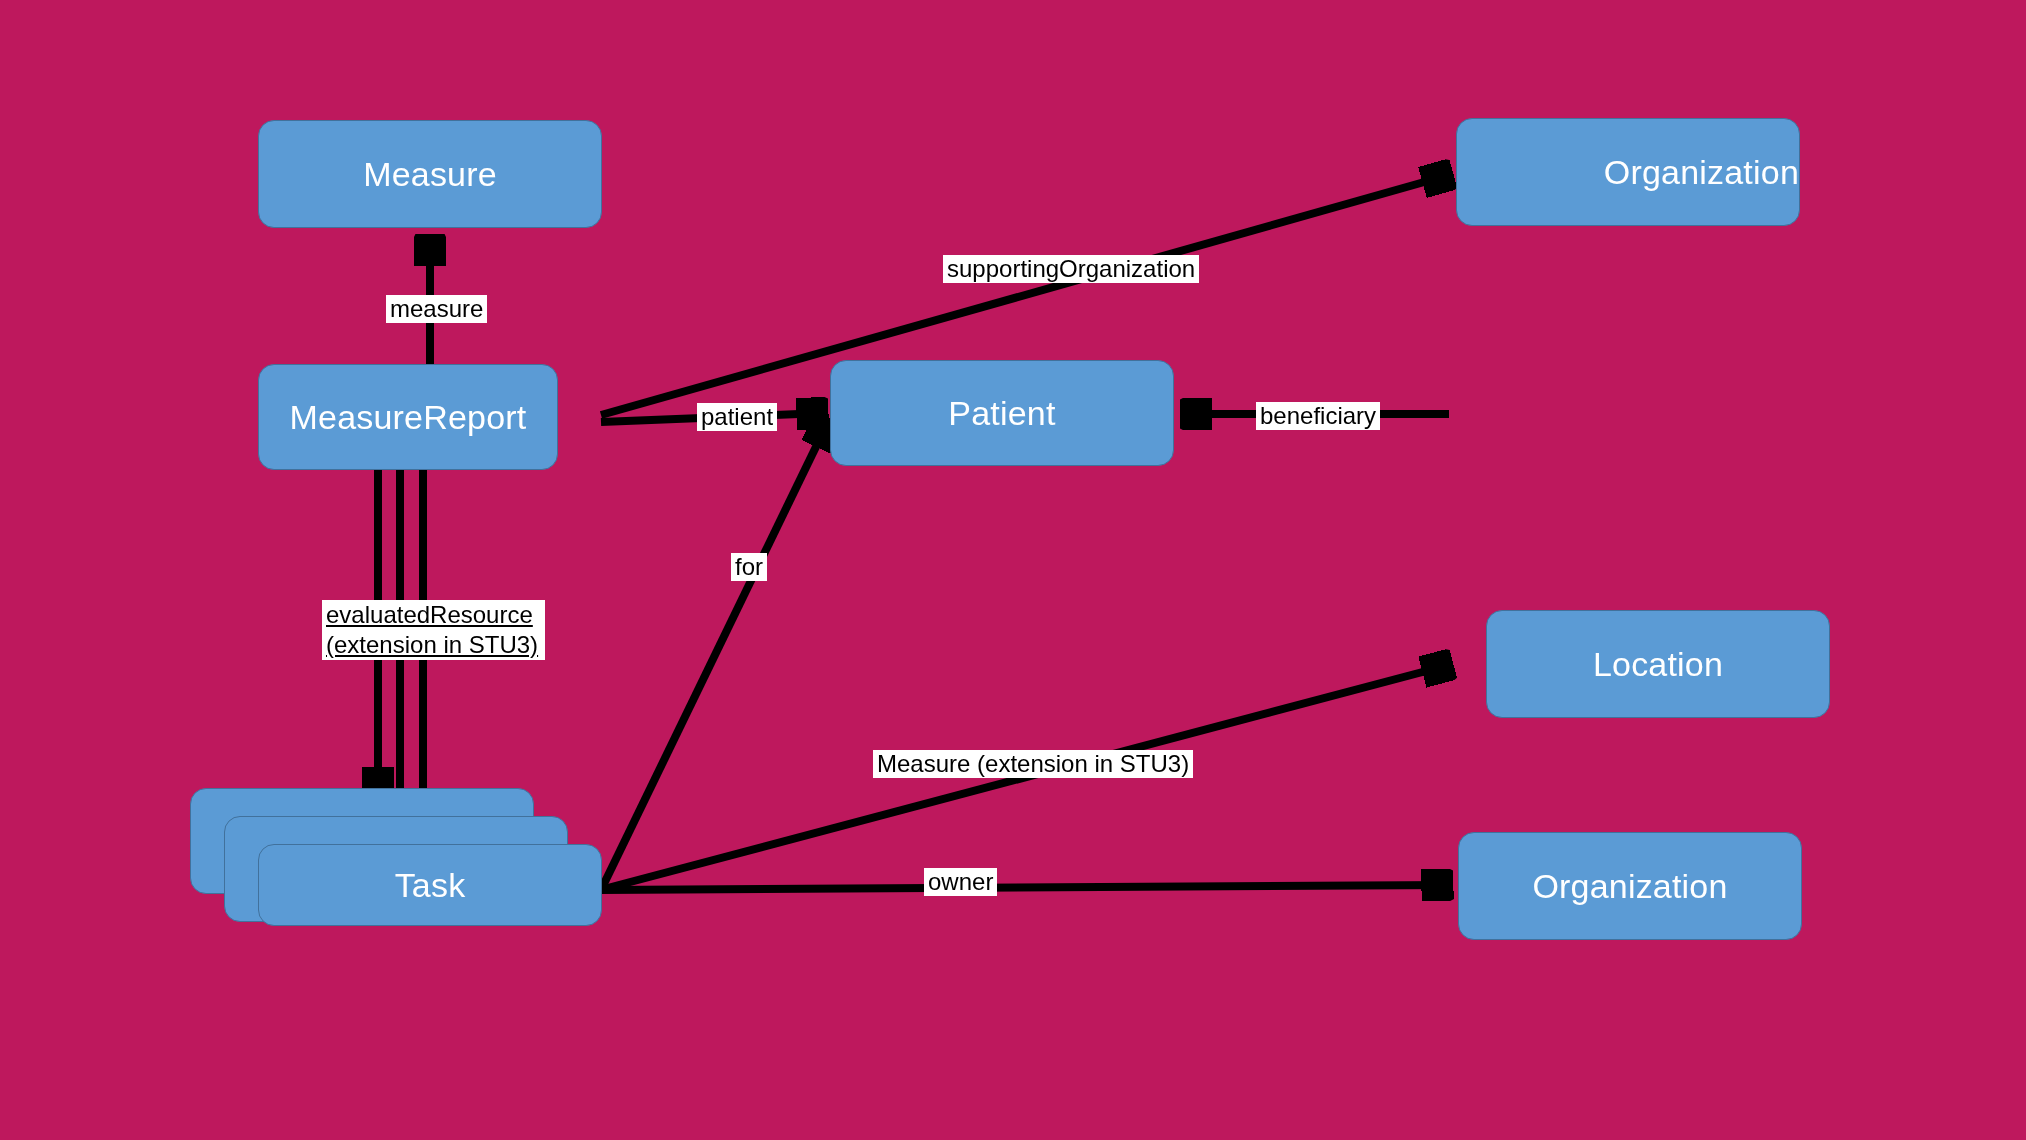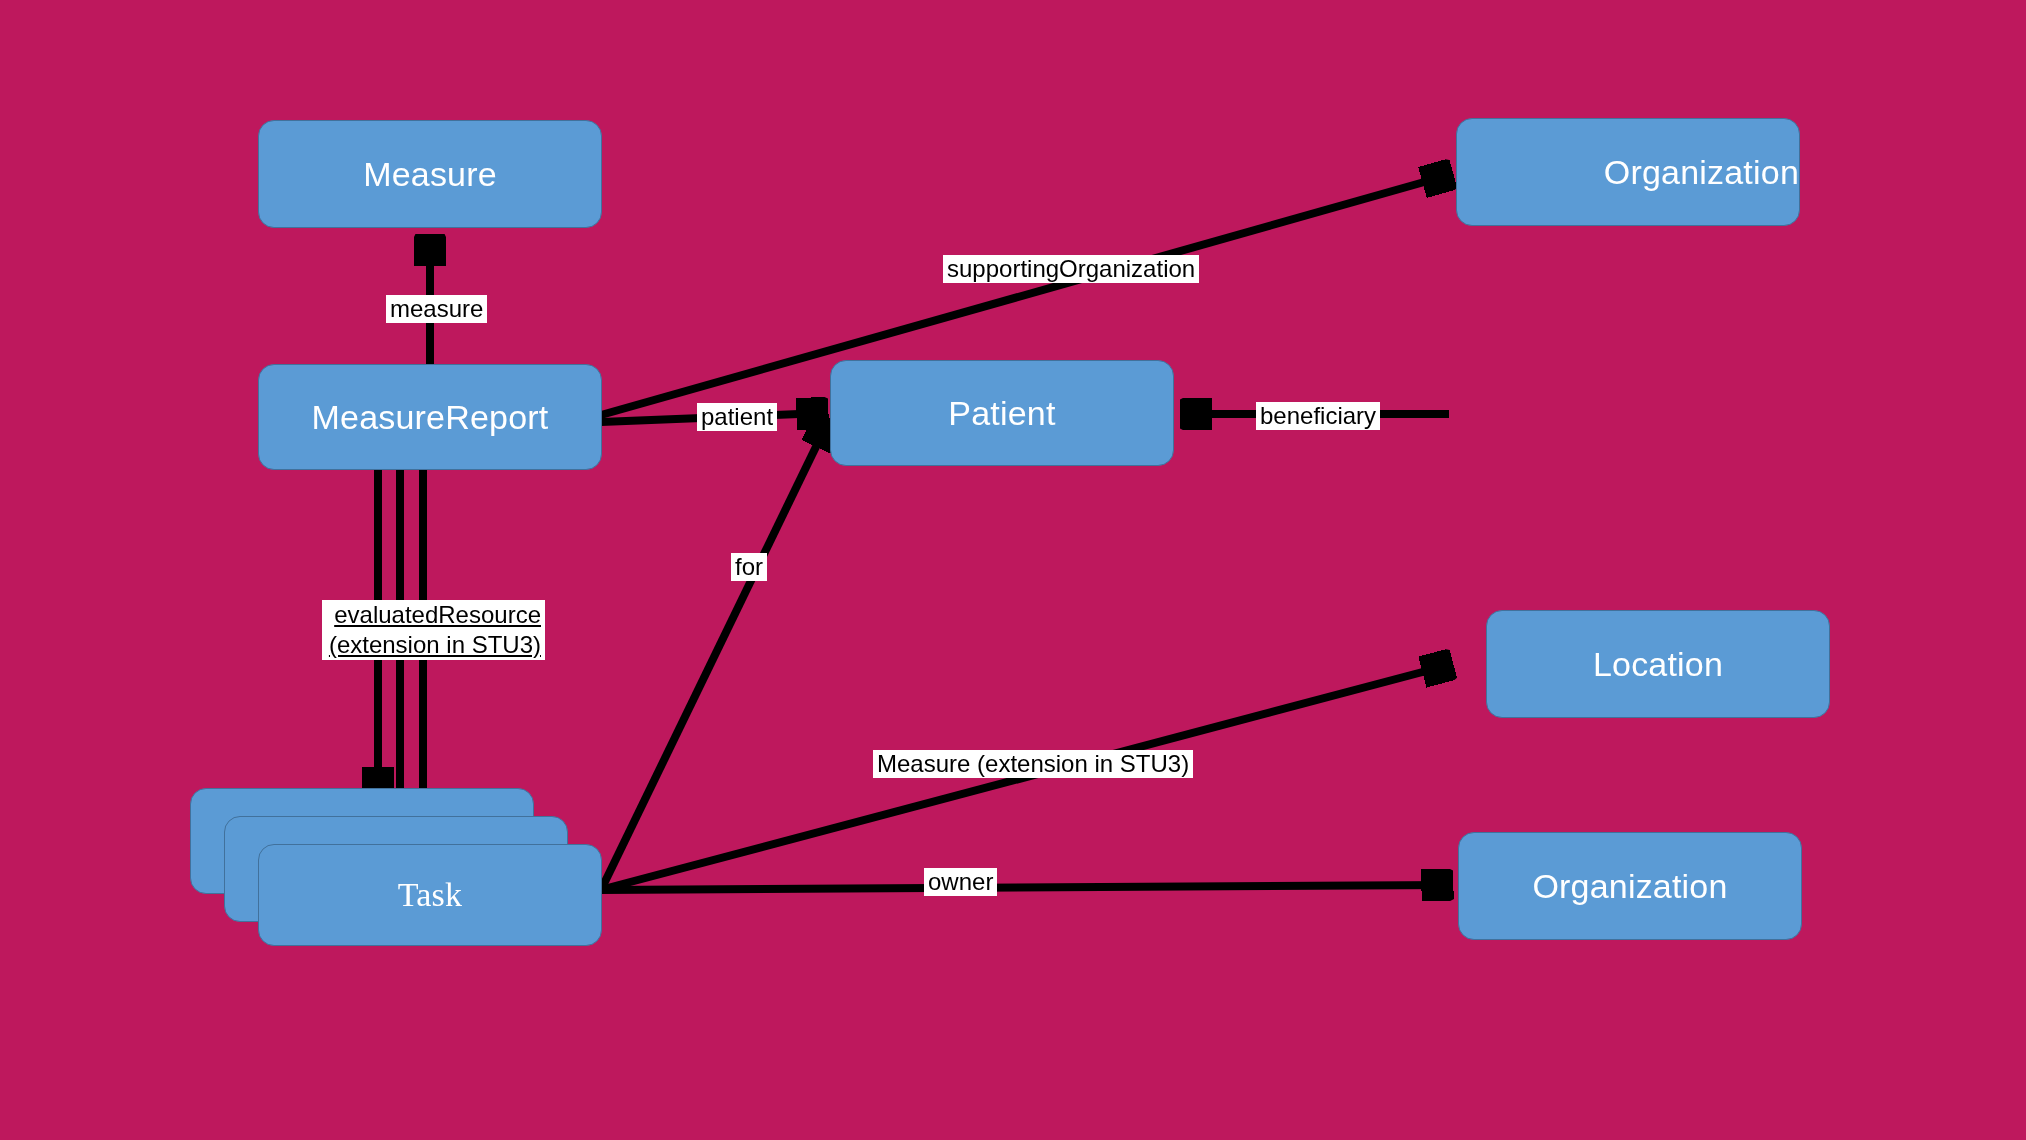--- a/index.html
+++ b/index.html
@@ -38,21 +38,21 @@
   }
   .edge-label {
     position: absolute;
     font-size: 24px;
     color: #000000;
     background: #ffffff;
     white-space: nowrap;
     line-height: 1.18;
     z-index: 8;
     padding: 0 4px;
-    text-align: right;
+    text-align: left;
   }
   .edge-label.two-line {
     line-height: 1.25;
   }
   svg#edges {
     position: absolute;
     left: 0;
     top: 0;
     width: 2026px;
     height: 1140px;
@@ -93,29 +93,29 @@
 
     <line x1="600" y1="890" x2="1449" y2="665" marker-end="url(#ah)"></line>
 
     <line x1="600" y1="890" x2="1449" y2="885" marker-end="url(#ah)"></line>
   </svg>
 
   <div class="node" style="left:258px; top:120px; width:344px; height:108px;">
     <span>Measure</span>
   </div>
 
-  <div class="node" style="left:258px; top:364px; width:344px; height:106px;">
+  <div class="node" style="left:258px; top:364px; width:300px; height:106px;">
     <span>MeasureReport</span>
   </div>
 
   <div class="node stack-back" style="left:190px; top:788px; width:344px; height:106px;">
   </div>
   <div class="node stack-mid" style="left:224px; top:816px; width:344px; height:106px;">
   </div>
-  <div class="node" style="left:258px; top:844px; width:344px; height:102px;font-family:Liberation Serif, serif;">
+  <div class="node" style="left:258px; top:844px; width:344px; height:82px;">
     <span>Task</span>
   </div>
 
   <div class="node" style="left:830px; top:360px; width:344px; height:106px;">
     <span>Patient</span>
   </div>
 
   <div class="node" style="left:1456px; top:118px; width:344px; height:108px;justify-content:flex-end;">
     <span>Organization</span>
   </div>

